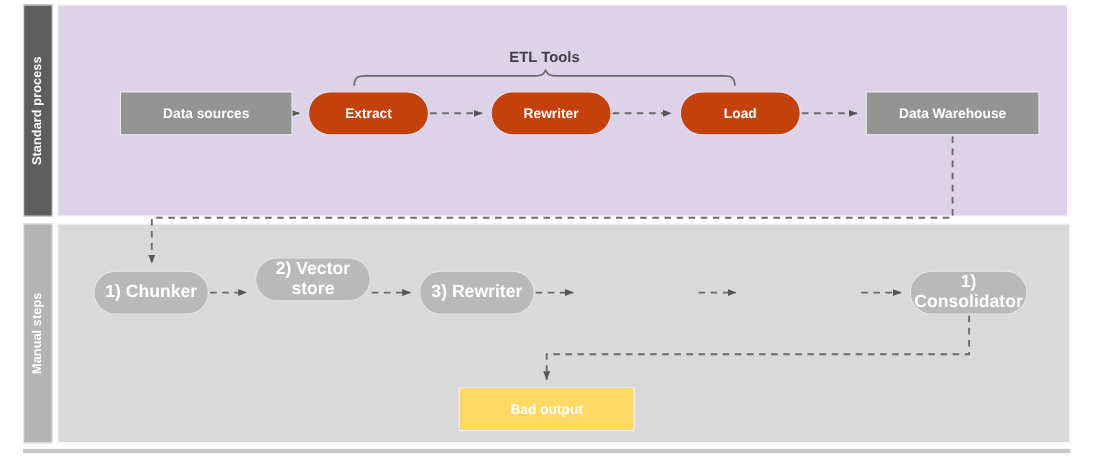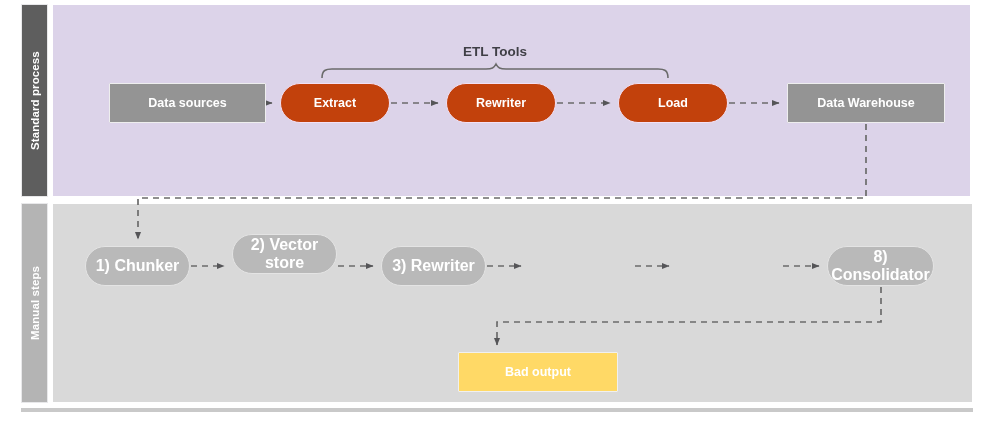--- a/index.html
+++ b/index.html
@@ -24,21 +24,21 @@
   .node{
     position:absolute;box-sizing:border-box;display:flex;align-items:center;
     justify-content:center;text-align:center;color:#ffffff;font-weight:bold;
     font-size:12.5px;line-height:1.15;border:1px solid #eeeeee;
   }
   .rect{border-radius:1px;}
   .pill{border-radius:999px;}
   .gray{background:#949494;}
   .magenta{background:#c2410c;border-color:#f2e0f5;}
   .softgray{background:#b9b9b9;border-color:#e4e4e4;font-size:16px;}
-  .yellow{background:#ffd966;border-color:#f0f0f0;margin-left:41px;}
+  .yellow{background:#ffd966;border-color:#f0f0f0;}
 
   #n-datasources{left:66px;top:83px;width:157px;height:40px;margin-left:43px;}
   #n-extract{left:280px;top:83px;width:110px;height:40px;}
   #n-transform{left:446px;top:83px;width:110px;height:40px;}
   #n-load{left:618px;top:83px;width:110px;height:40px;}
   #n-warehouse{left:787px;top:83px;width:158px;height:40px;}
 
   #n-chunker{left:85px;top:246px;width:105px;height:40px;}
   #n-vector{left:232px;top:234px;width:105px;height:40px;}
   #n-rewriter{left:381px;top:246px;width:105px;height:40px;}
@@ -95,18 +95,18 @@
 
   <div class="node rect gray" id="n-datasources">Data sources</div>
   <div class="node pill magenta" id="n-extract">Extract</div>
   <div class="node pill magenta" id="n-transform">Rewriter</div>
   <div class="node pill magenta" id="n-load">Load</div>
   <div class="node rect gray" id="n-warehouse">Data Warehouse</div>
 
   <div class="node pill softgray" id="n-chunker">1) Chunker</div>
   <div class="node pill softgray" id="n-vector">2) Vector store</div>
   <div class="node pill softgray" id="n-rewriter">3) Rewriter</div>
-  <div class="node pill softgray" id="n-consolidator">8) Consolidator</div>
+  <div class="node pill softgray" id="n-consolidator">1) Consolidator</div>
 
   <div class="node rect yellow" id="n-badoutput">Bad output</div>
 
   <div id="bottom-rule"></div>
 </div>
 
 </body></html>

